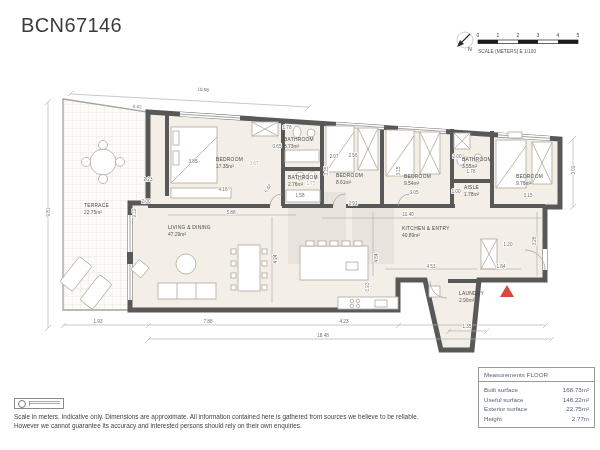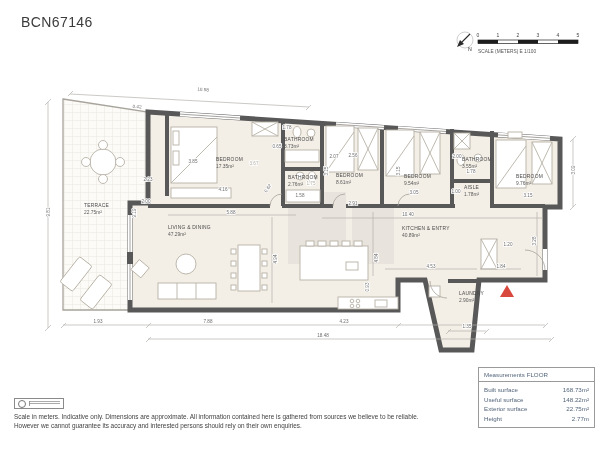--- a/index.html
+++ b/index.html
@@ -1,18 +1,18 @@
 <!DOCTYPE html>
 <html><head>
 <meta charset="utf-8">
 <style>
   html,body{margin:0;padding:0;background:#fff;}
   .canvas{position:relative;width:600px;height:450px;background:#ffffff;overflow:hidden;
           font-family:"Liberation Sans",sans-serif;}
-  .title{position:absolute;left:21px;top:14px;font-size:14px;font-weight:500;color:#3b3b3b;
+  .title{position:absolute;left:21px;top:14px;font-size:20px;font-weight:500;color:#3b3b3b;
          letter-spacing:.4px;}
   svg{position:absolute;left:0;top:0;}
   
   .rname{font-family:"Liberation Sans",sans-serif;font-size:4.9px;fill:#4a4a4a;letter-spacing:.25px;}
   .rarea{font-family:"Liberation Sans",sans-serif;font-size:4.9px;fill:#5a5a5a;}
   .dim{font-family:"Liberation Sans",sans-serif;font-size:4.6px;fill:#6d6d6d;text-anchor:middle;
        paint-order:stroke;stroke:#ffffff;stroke-width:1.6px;}
   .dim.light{fill:#b3aea6;}
   .tick{font-family:"Liberation Sans",sans-serif;font-size:5px;fill:#444;text-anchor:middle;}
   .scalelabel{font-family:"Liberation Sans",sans-serif;font-size:4.8px;fill:#555;}

